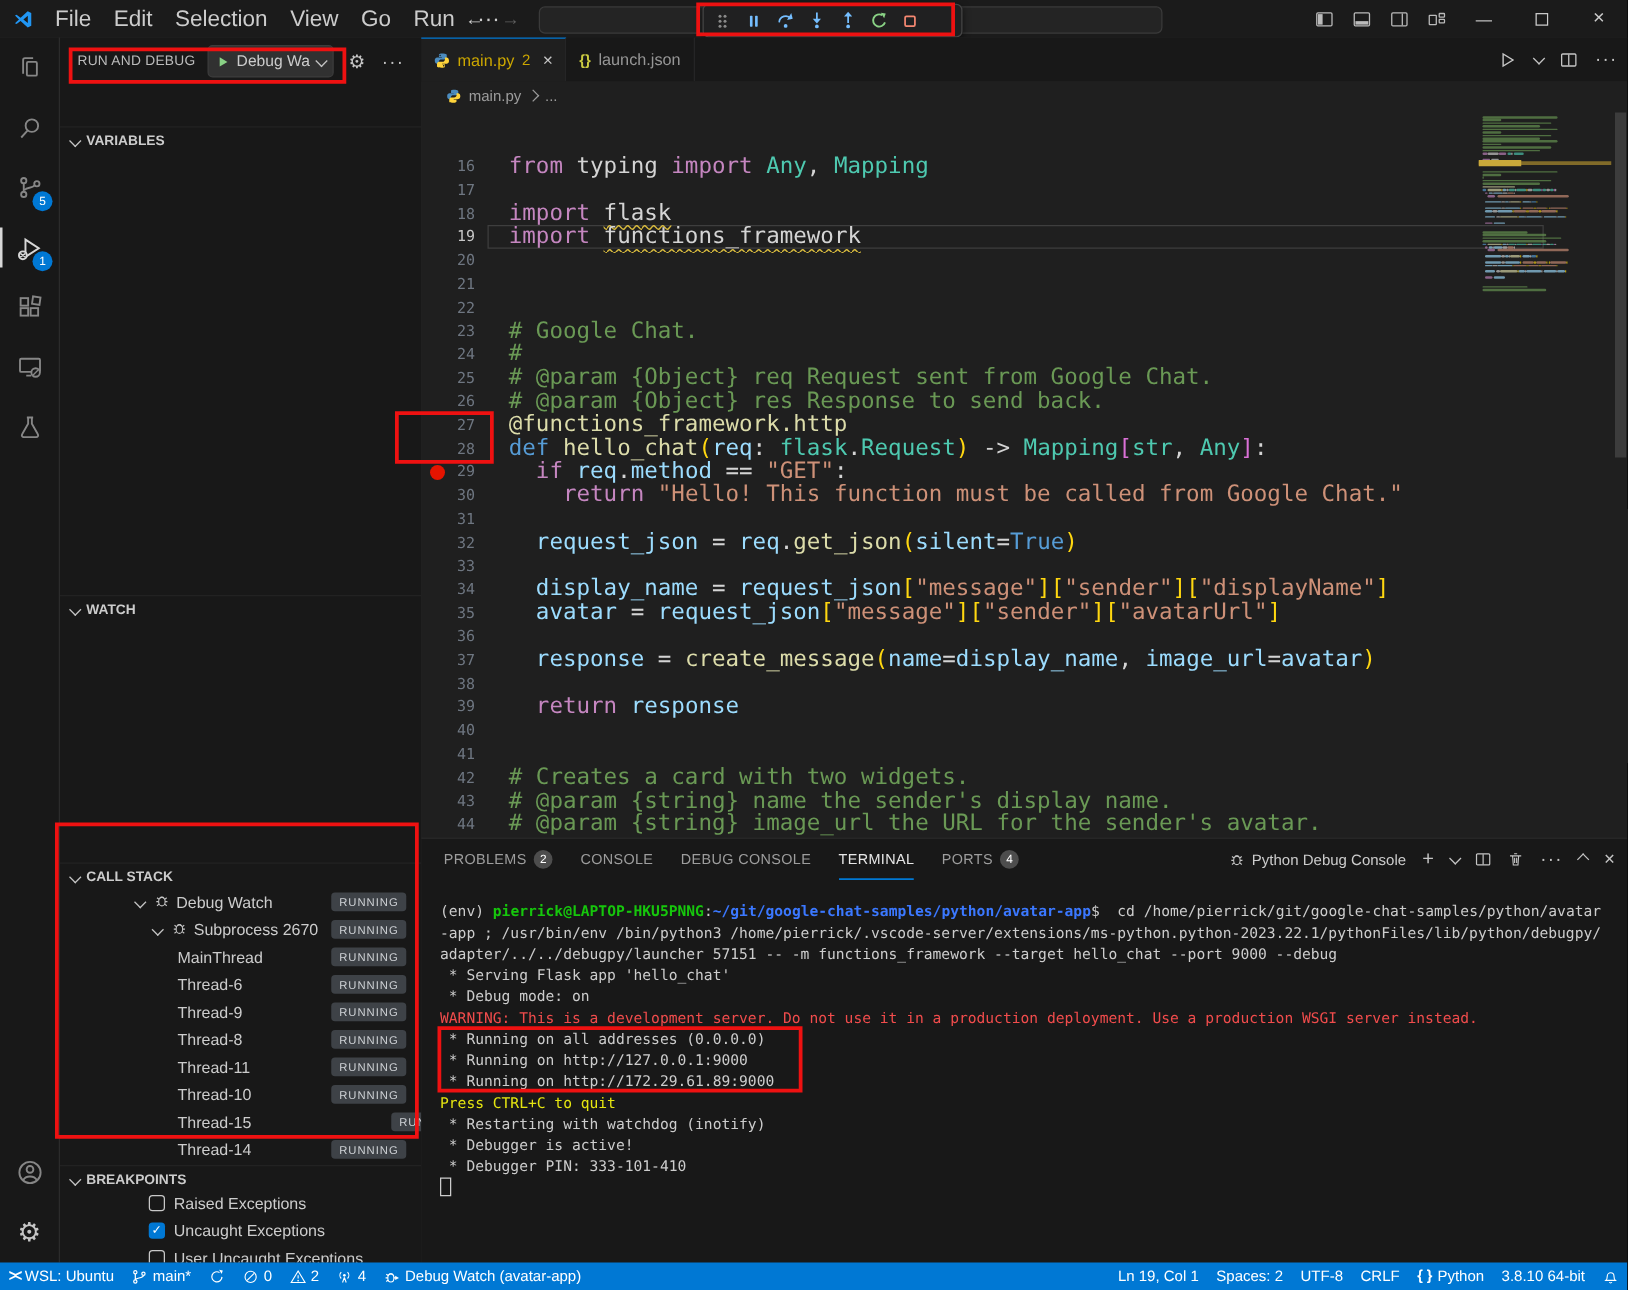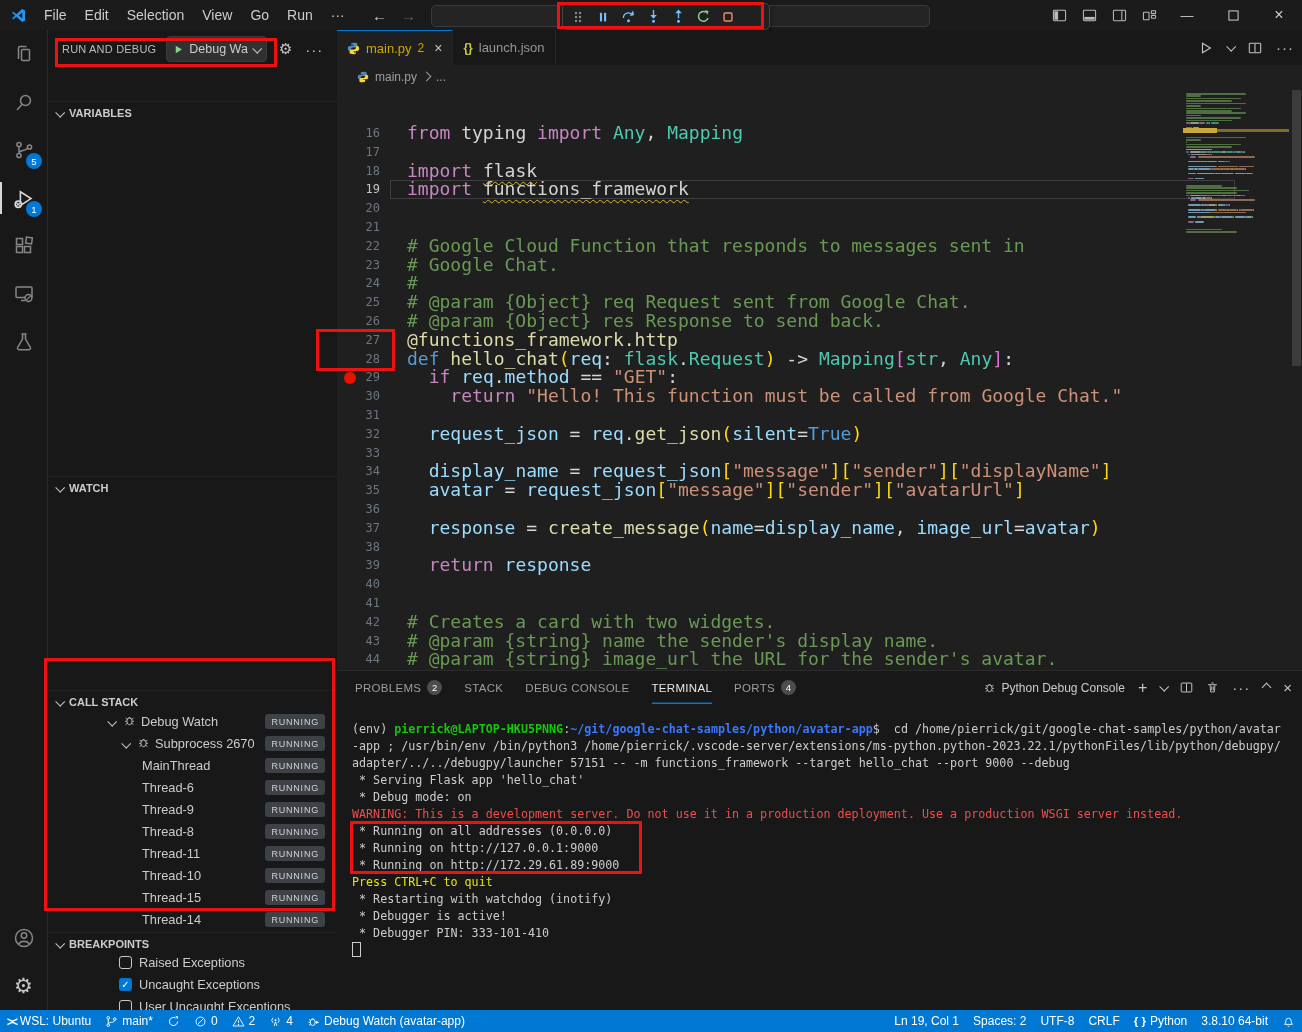--- a/index.html
+++ b/index.html
@@ -5,21 +5,21 @@
   html,body{margin:0;padding:0;background:#000;}
   #root{position:relative;width:1302px;height:1032px;background:#1f1f1f;overflow:hidden;
         font-family:"Liberation Sans","DejaVu Sans",sans-serif;color:#cccccc;font-size:13px;
         -webkit-font-smoothing:antialiased;}
   svg{display:block;}
 
   
   #titlebar{position:absolute;left:0;top:0;width:1302px;height:30px;background:#1b1b1b;
             border-bottom:1px solid #2b2b2b;display:flex;align-items:center;}
   #vscode-logo{margin:0 8px 0 10px;}
-  .menu-item{padding:0 9px;height:22px;line-height:22px;border-radius:4px;color:#cccccc;font-size:14px;}
+  .menu-item{padding:0 9px;height:22px;line-height:22px;border-radius:4px;color:#cccccc;font-size:18px;}
   #nav-arrows{position:absolute;left:372px;top:0;height:30px;display:flex;align-items:center;gap:14px;font-size:15px;}
   #nav-back{color:#cccccc;} #nav-fwd{color:#5f5f5f;}
   #command-center{position:absolute;left:431px;top:5px;width:497px;height:20px;background:#242424;
             border:1px solid #3a3a3a;border-radius:5px;}
   #cc-hint{position:absolute;left:311px;top:2px;font-size:11.5px;color:#9b9b9b;}
   #debug-toolbar{position:absolute;left:562px;top:3px;width:194px;height:25px;background:#202021;
             border:1px solid #454545;border-radius:5px;display:flex;align-items:center;gap:7px;
             padding:0 6px;box-shadow:0 2px 6px rgba(0,0,0,.5);}
   .dbg-btn{width:18px;height:18px;display:flex;align-items:center;justify-content:center;}
   #win-icons{position:absolute;right:0;top:0;height:30px;display:flex;align-items:center;}
@@ -364,21 +364,21 @@
           <span class="run-badge">RUNNING</span>
         </div>
         <div class="cs-row" style="top: 813px;">
           <span class="cs-label" style="left: 94px;">Thread-11</span>
           <span class="run-badge">RUNNING</span>
         </div>
         <div class="cs-row" style="top: 835px;">
           <span class="cs-label" style="left: 94px; text-align: right;">Thread-10</span>
           <span class="run-badge">RUNNING</span>
         </div>
-        <div class="cs-row" style="top: 857px;">
+        <div class="cs-row" style="top: 857px; padding-left: 48px;">
           <span class="cs-label" style="left: 94px;">Thread-15</span>
           <span class="run-badge">RUNNING</span>
         </div>
         <div class="cs-row" style="top: 879px;">
           <span class="cs-label" style="left: 94px;">Thread-14</span>
           <span class="run-badge">RUNNING</span>
         </div>
       </div>
     <div class="sec-head" style="top:902px;">
       <span class="cv cv-down"></span>
@@ -460,21 +460,20 @@
           <div class="code-row" style="top: 111.2px;">
             <span class="ln">20</span>
             <span class="ct"></span>
           </div>
           <div class="code-row" style="top: 130px;">
             <span class="ln">21</span>
             <span class="ct"></span>
           </div>
           <div class="code-row" style="top: 148.8px;">
             <span class="ln">22</span>
-            <span class="ct"><span class="tk-cm"># Google Cloud Function that responds to messages sent in</span></span>
           </div>
           <div class="code-row" style="top: 167.6px;">
             <span class="ln">23</span>
             <span class="ct"><span class="tk-cm"># Google Chat.</span></span>
           </div>
           <div class="code-row" style="top: 186.4px;">
             <span class="ln">24</span>
             <span class="ct"><span class="tk-cm">#</span></span>
           </div>
           <div class="code-row" style="top: 205.2px;">
@@ -753,21 +752,21 @@
     </div>
   </div>
 
   <div id="panel">
     <div id="panel-tabs">
         <span class="ptab">
           <span>PROBLEMS</span>
           <span class="ptab-badge">2</span>
         </span>
         <span class="ptab">
-          <span>STACK</span>
+          <span>CONSOLE</span>
         </span>
         <span class="ptab">
           <span>DEBUG CONSOLE</span>
         </span>
         <span class="ptab active">
           <span>TERMINAL</span>
         </span>
         <span class="ptab">
           <span>PORTS</span>
           <span class="ptab-badge">4</span>

